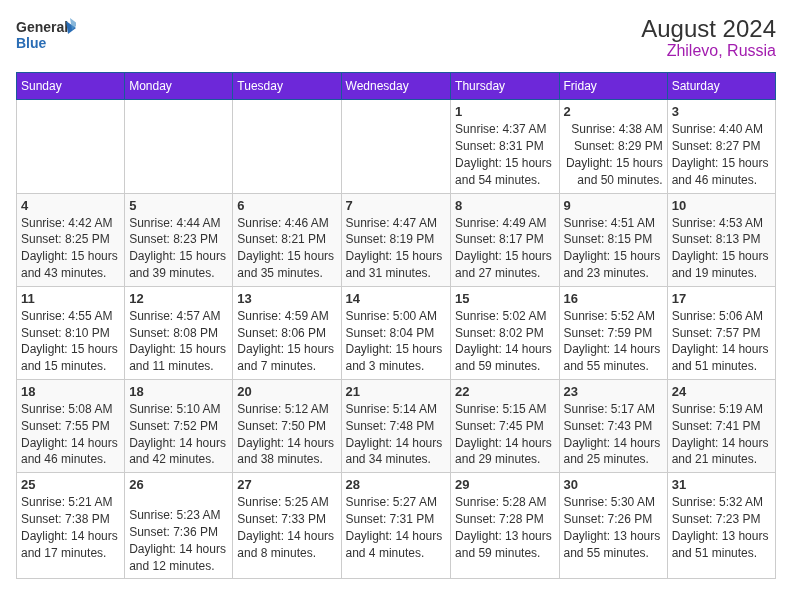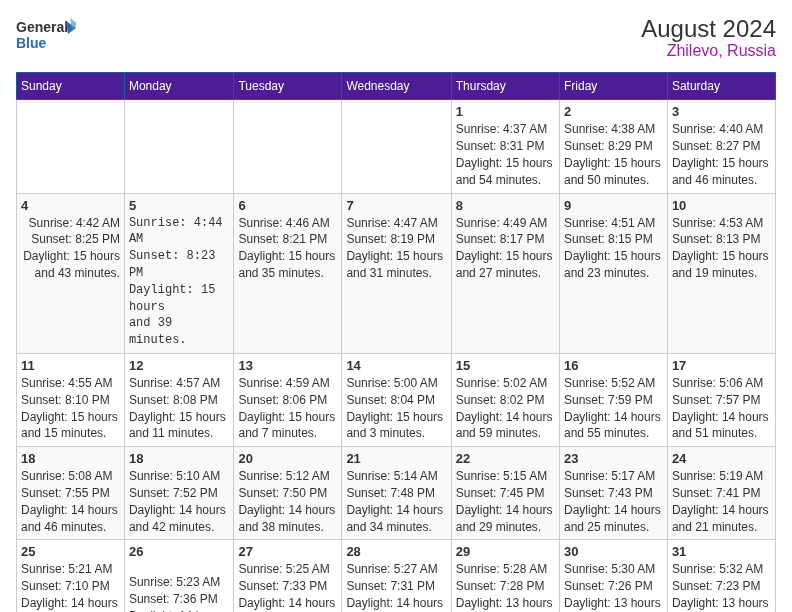--- a/index.html
+++ b/index.html
@@ -34,21 +34,21 @@
     .location {
       font-size: 16px;
       color: #a21caf;
     }
     table {
       width: 100%;
       border-collapse: collapse;
       font-size: 11px;
     }
     thead tr th {
-      background-color: #4c1d95;
+      background-color: #6d28d9;
       color: #fff;
       padding: 6px 4px;
       text-align: left;
       font-size: 12px;
       font-weight: normal;
       border: 1px solid #1a5a9a;
     }
     tbody tr td {
       border: 1px solid #ccc;
       padding: 4px;
@@ -113,44 +113,44 @@
         <td class="empty-cell"></td>
         <td>
           <div class="day-num">1</div>
           <div class="day-info" style="white-space: pre-line;">Sunrise: 4:37 AM
 Sunset: 8:31 PM
 Daylight: 15 hours
 and 54 minutes.</div>
         </td>
         <td>
           <div class="day-num">2</div>
-          <div class="day-info" style="white-space: pre-line;">Sunrise: 4:38 AM
+          <div class="day-info" style="white-space: pre-line; text-align: right;">Sunrise: 4:38 AM
 Sunset: 8:29 PM
 Daylight: 15 hours
 and 50 minutes.</div>
         </td>
         <td>
           <div class="day-num">3</div>
           <div class="day-info" style="white-space: pre-line;">Sunrise: 4:40 AM
 Sunset: 8:27 PM
 Daylight: 15 hours
 and 46 minutes.</div>
         </td>
       </tr>
       <tr>
         <td>
           <div class="day-num">4</div>
-          <div class="day-info" style="white-space: pre-line; text-align: right;">Sunrise: 4:42 AM
+          <div class="day-info" style="white-space: pre-line;">Sunrise: 4:42 AM
 Sunset: 8:25 PM
 Daylight: 15 hours
 and 43 minutes.</div>
         </td>
         <td>
           <div class="day-num">5</div>
-          <div class="day-info" style="white-space: pre-line; font-family: Liberation Mono, monospace;">Sunrise: 4:44 AM
+          <div class="day-info" style="white-space: pre-line;">Sunrise: 4:44 AM
 Sunset: 8:23 PM
 Daylight: 15 hours
 and 39 minutes.</div>
         </td>
         <td>
           <div class="day-num">6</div>
           <div class="day-info" style="white-space: pre-line;">Sunrise: 4:46 AM
 Sunset: 8:21 PM
 Daylight: 15 hours
 and 35 minutes.</div>
@@ -283,21 +283,21 @@
           <div class="day-info" style="white-space: pre-line;">Sunrise: 5:19 AM
 Sunset: 7:41 PM
 Daylight: 14 hours
 and 21 minutes.</div>
         </td>
       </tr>
       <tr>
         <td>
           <div class="day-num">25</div>
           <div class="day-info" style="white-space: pre-line;">Sunrise: 5:21 AM
-Sunset: 7:10 PM
+Sunset: 7:38 PM
 Daylight: 14 hours
 and 17 minutes.</div>
         </td>
         <td>
           <div class="day-num">26</div>
           <div class="day-info" style="white-space: pre-line; margin-top: 15px;">Sunrise: 5:23 AM
 Sunset: 7:36 PM
 Daylight: 14 hours
 and 12 minutes.</div>
         </td>

